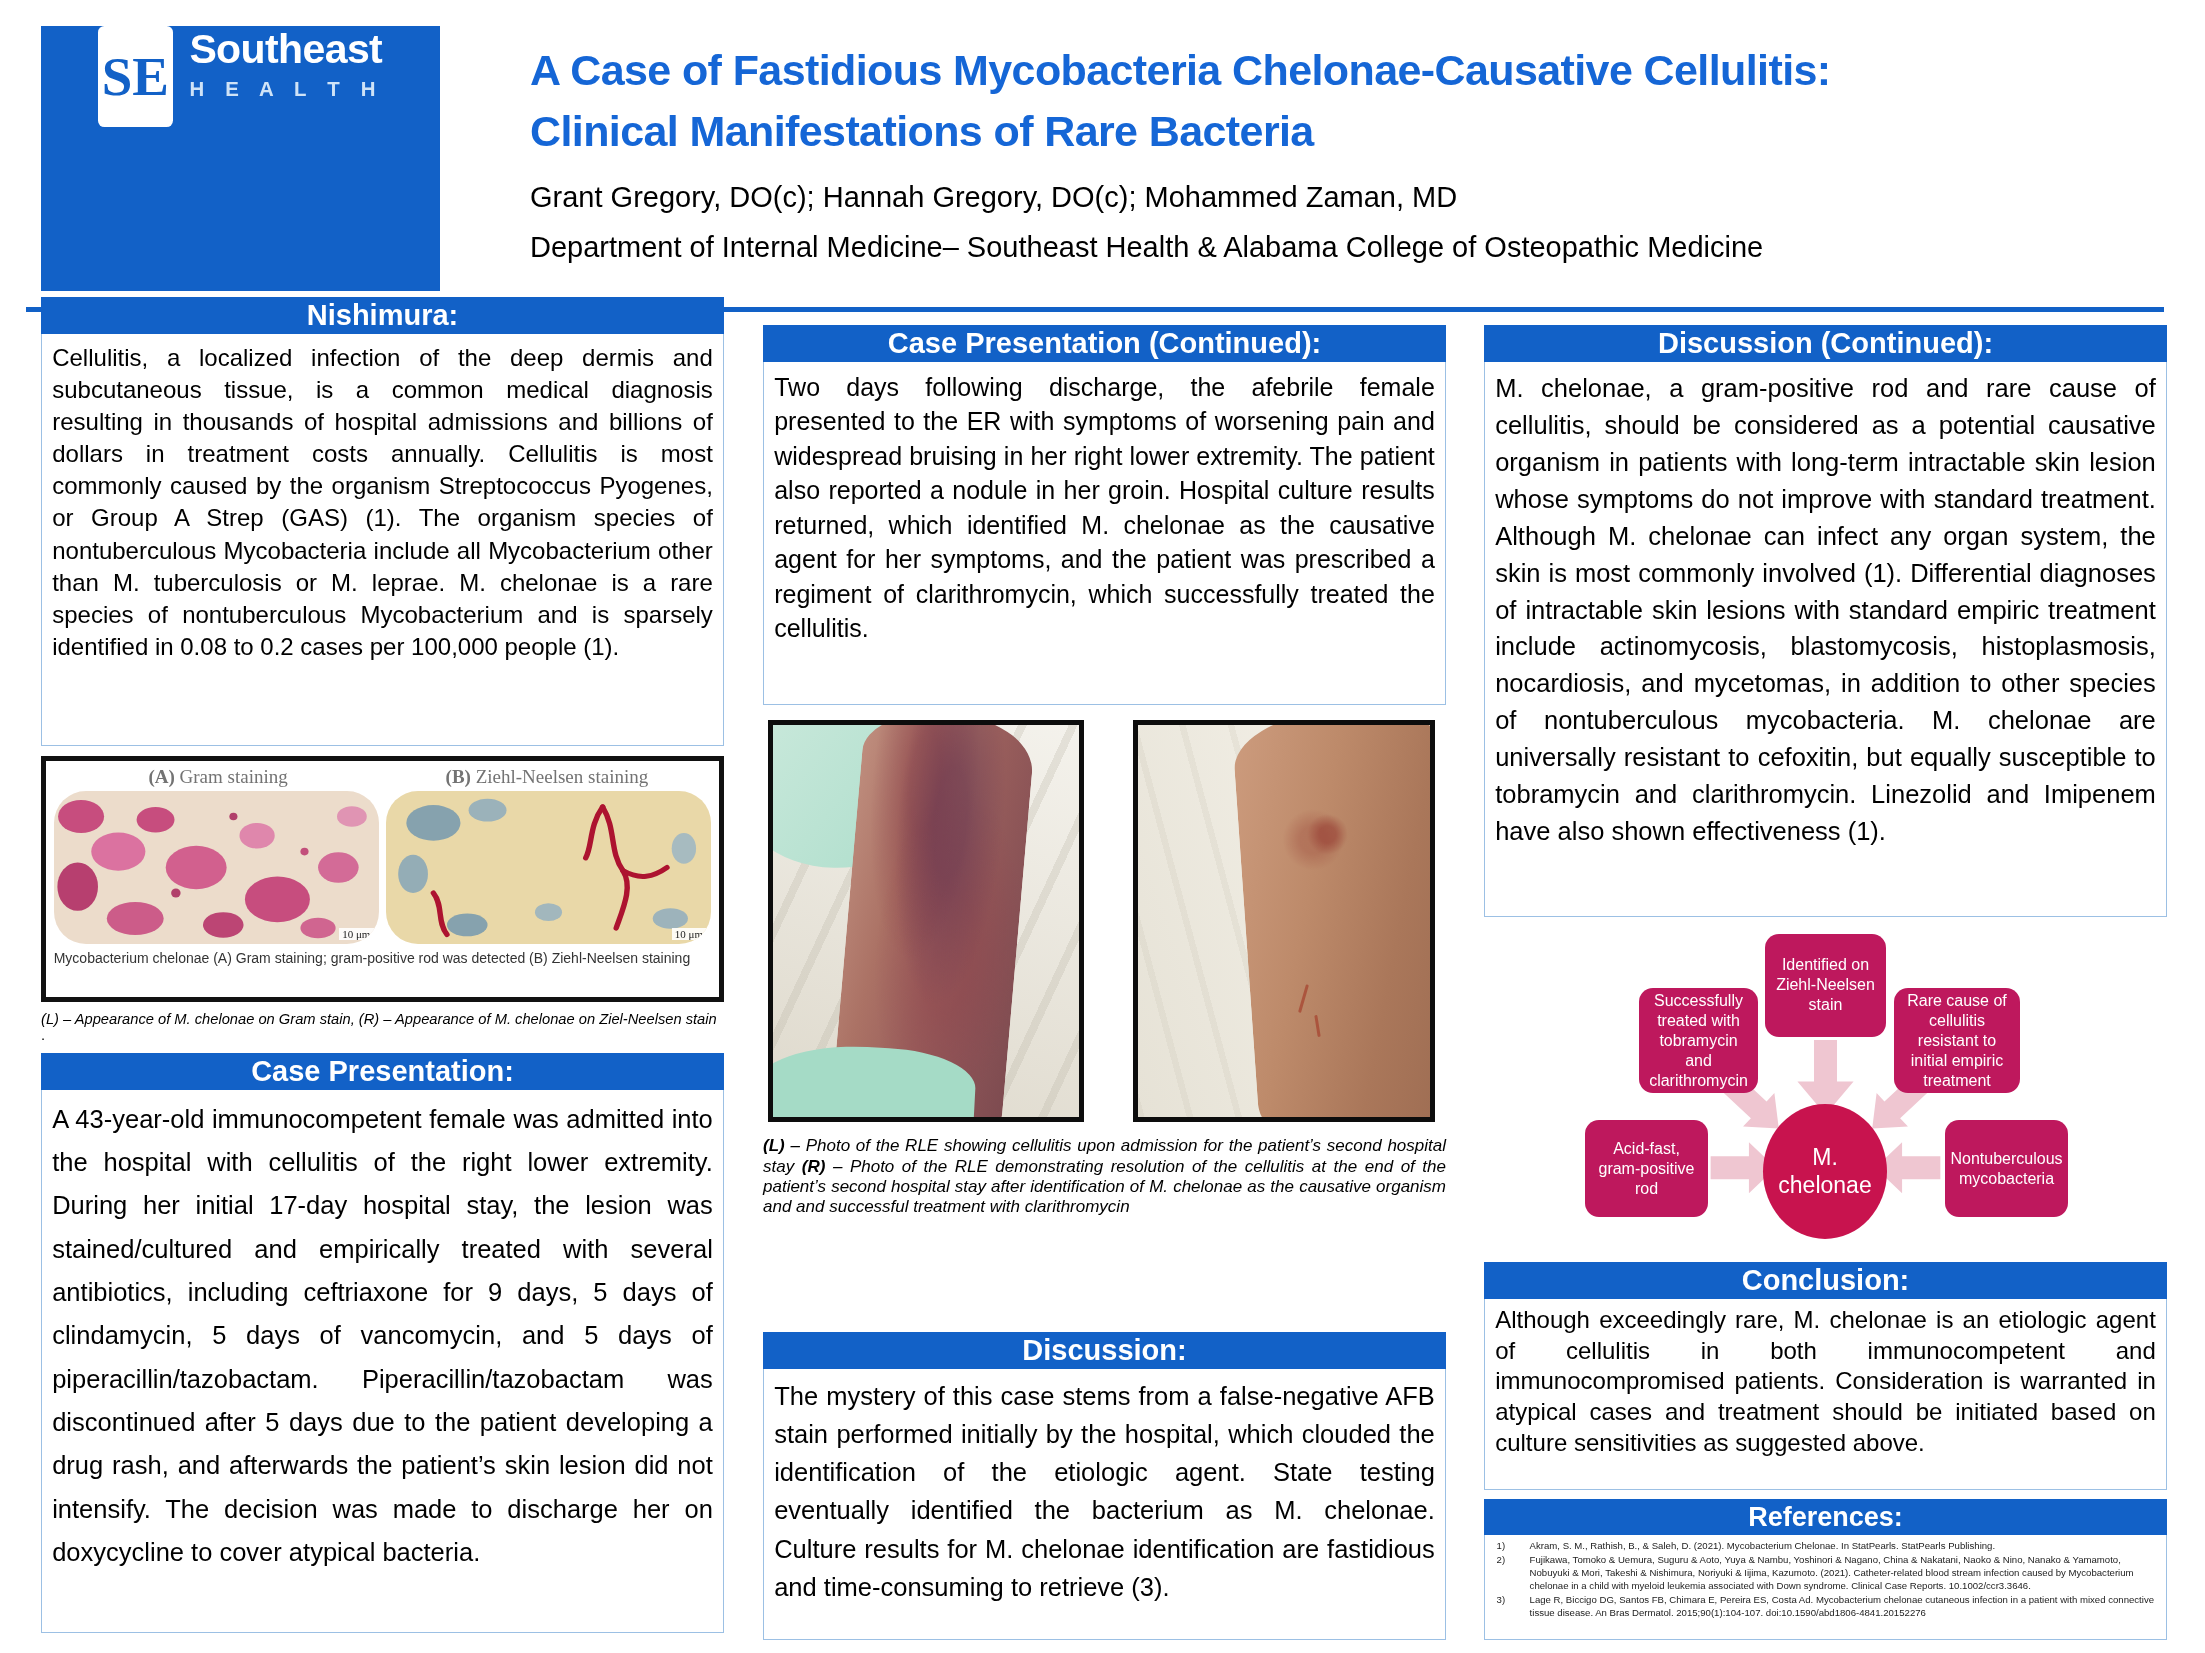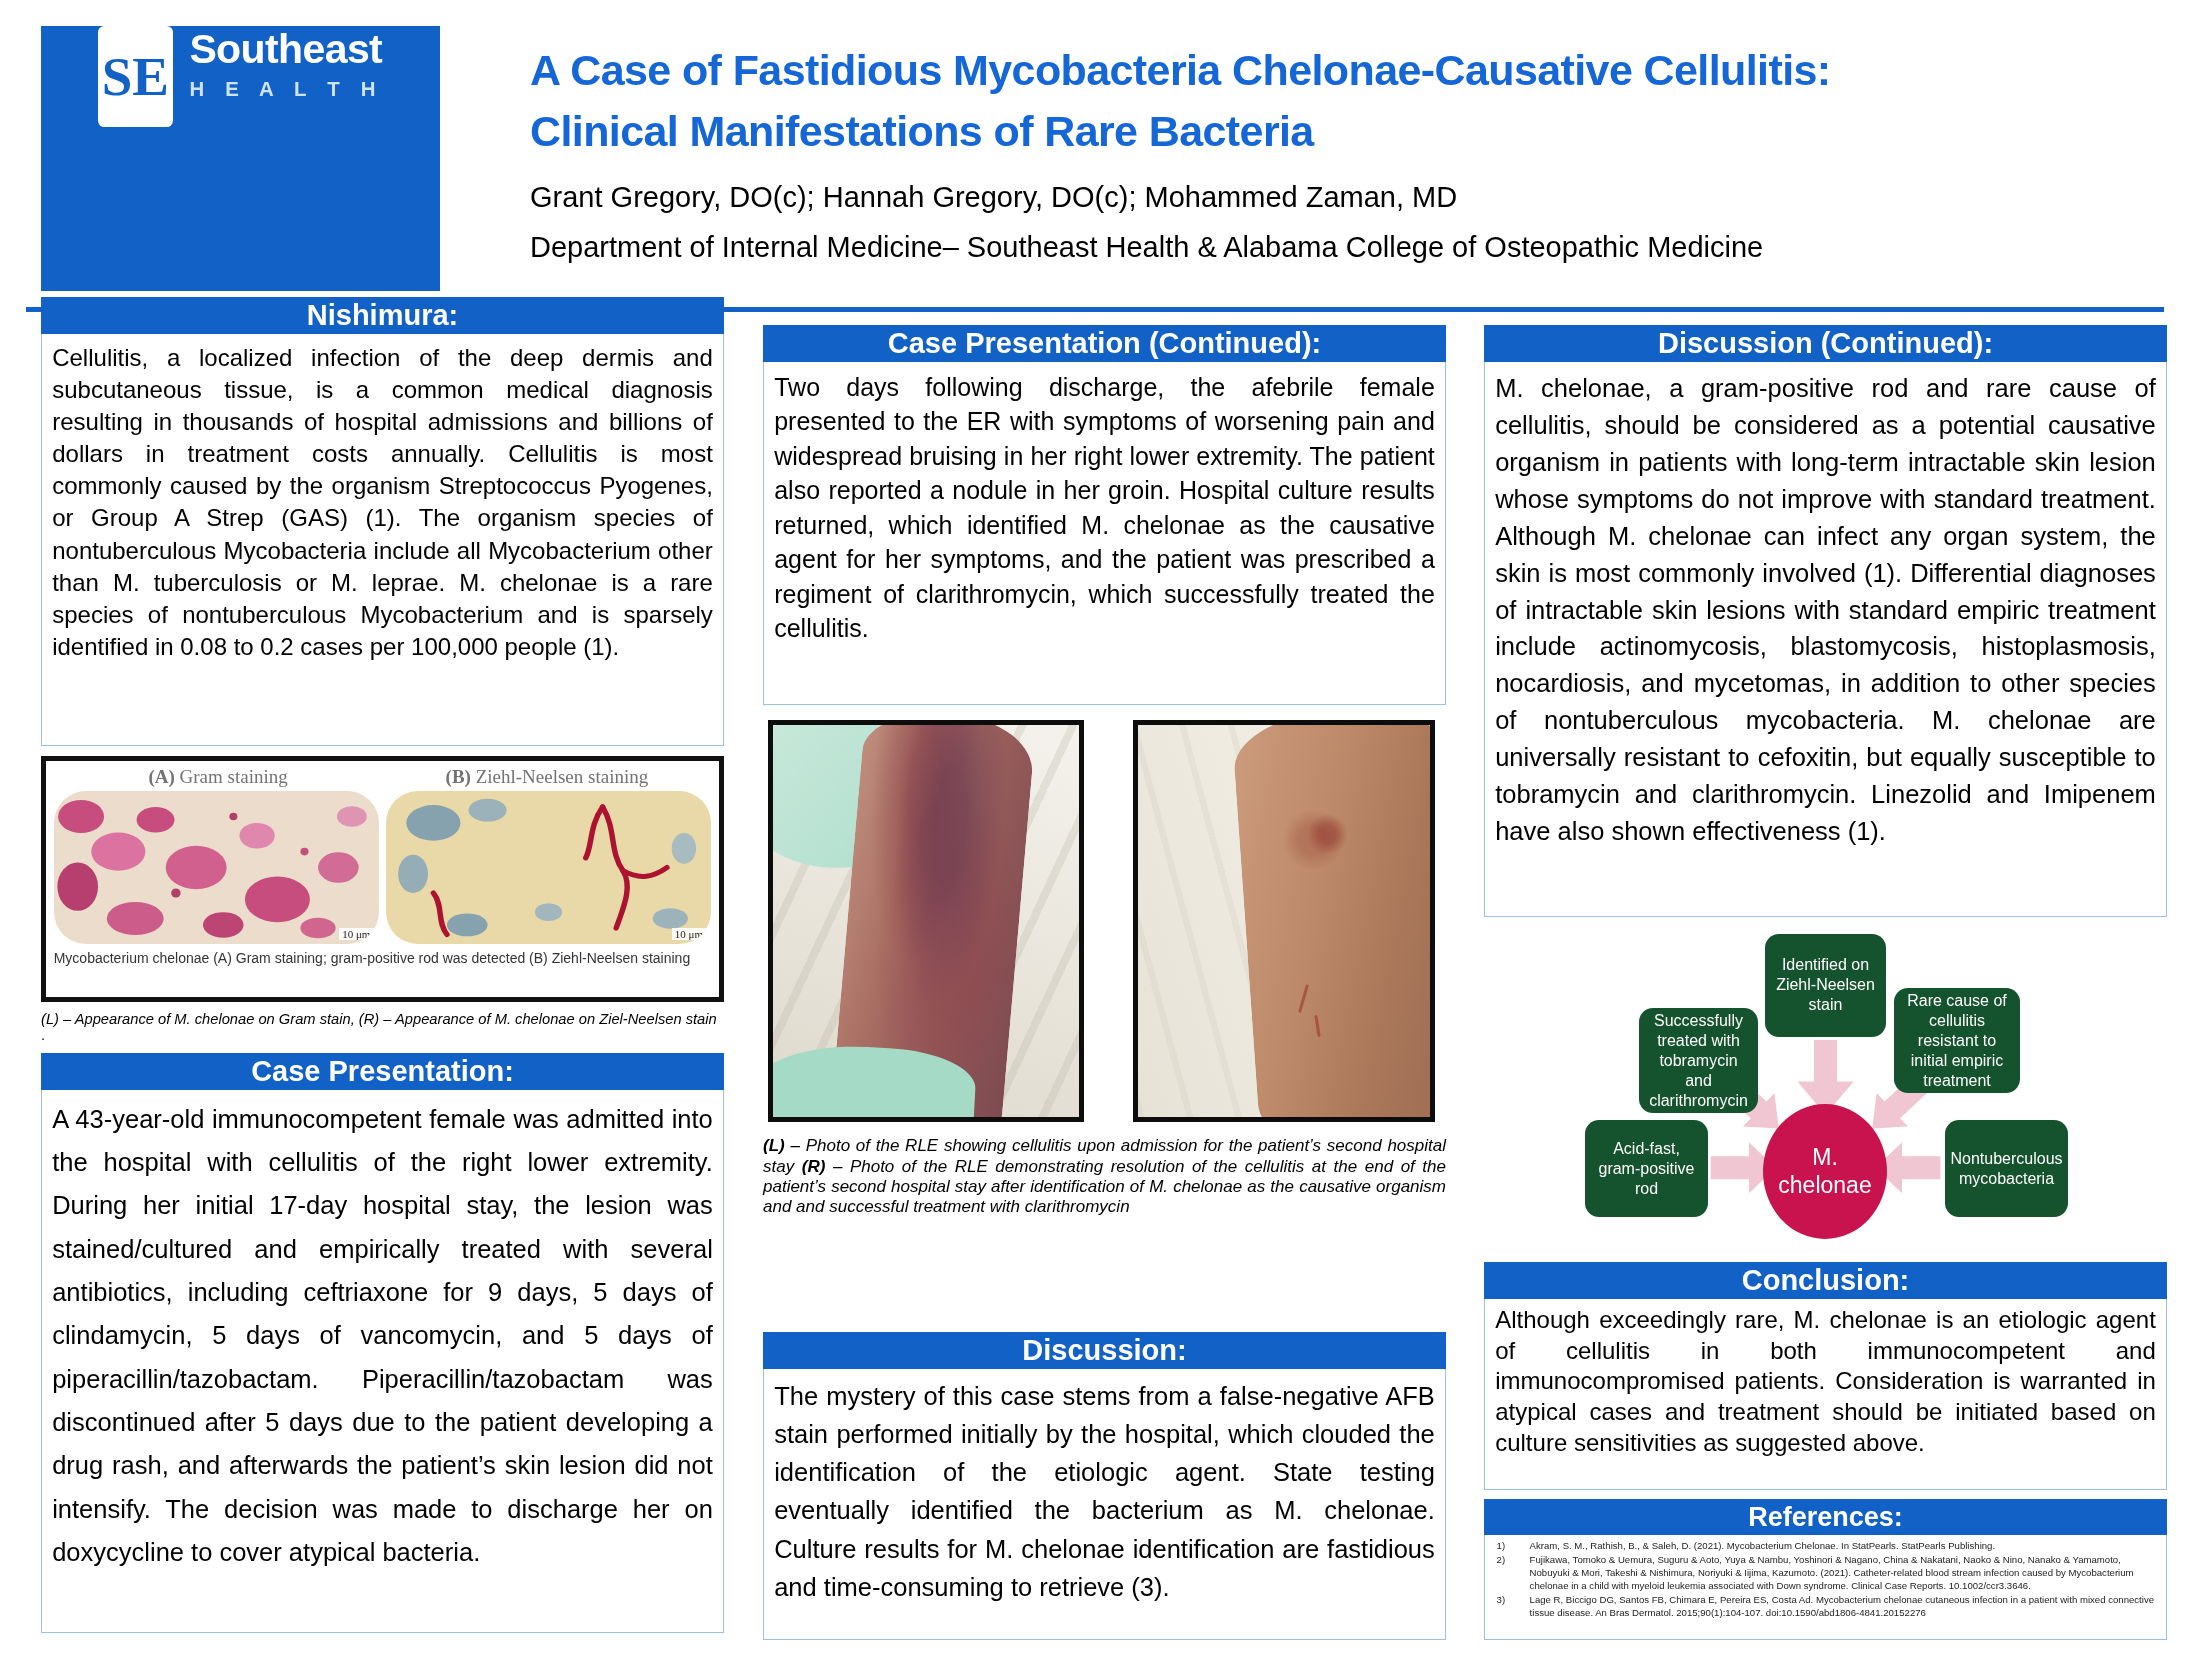--- a/index.html
+++ b/index.html
@@ -85,25 +85,25 @@
   .scratch{position:absolute;width:2.6px;height:29px;background:#a5402c;opacity:.7;border-radius:1.3px;}
   .s1{left:56%;top:66%;transform:rotate(16deg);}
   .s2{left:61%;top:74%;transform:rotate(-9deg);height:22px;}
   .photo-caption{margin-top:14px;font-style:italic;font-size:17px;line-height:1.2;text-align:justify;color:#000;}
   .cap-marker{font-weight:bold;}
   .disc2-panel{margin-top:114px;}
 
   
   .diagram{position:relative;margin-top:5.1px;height:335px;}
   .diagram svg.arrows{position:absolute;inset:0;width:100%;height:100%;}
-  .dnode{position:absolute;box-sizing:border-box;background:#14532d;color:#fff;border-radius:14px;
+  .dnode{position:absolute;box-sizing:border-box;background:#be185d;color:#fff;border-radius:14px;
          display:flex;align-items:center;justify-content:center;text-align:center;
          font-size:16px;line-height:1.25;padding:7.7px 9px;}
   .dn0{left:281px;top:11.5px;width:121px;height:103px;}
-  .dn1{left:155px;top:66px;width:119px;height:105px;margin-top:20px;}
+  .dn1{left:155px;top:66px;width:119px;height:105px;}
   .dn2{left:410px;top:66px;width:126px;height:105px;}
   .dn3{left:101px;top:198px;width:123px;height:97px;}
   .dn4{left:461px;top:198px;width:123px;height:97px;}
   .dcenter{position:absolute;left:279px;top:182px;width:124px;height:135px;background:#C8134E;
            border-radius:50%;display:flex;align-items:center;justify-content:center;text-align:center;
            color:#fff;font-size:23px;line-height:1.2;}
   .dcenter div{width:96px;}
 </style>
 </head>
 <body>

